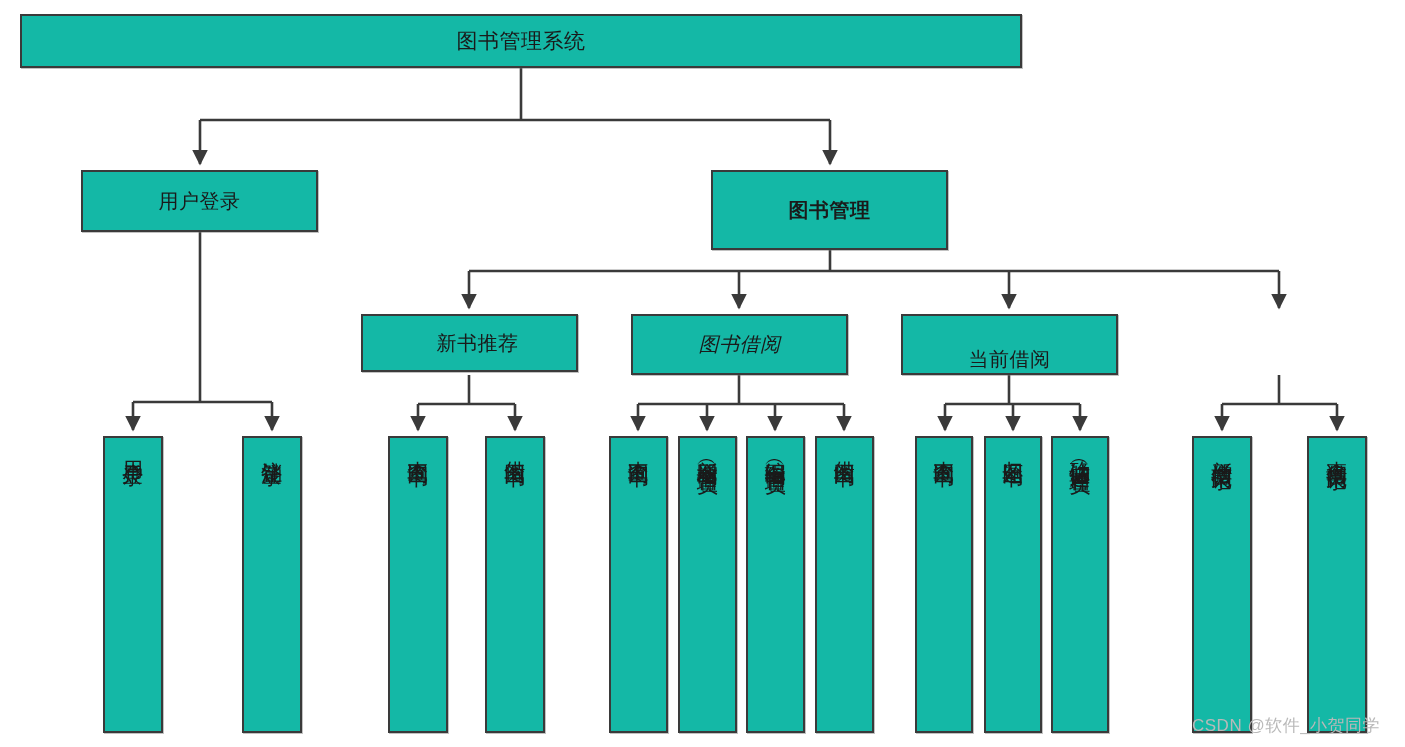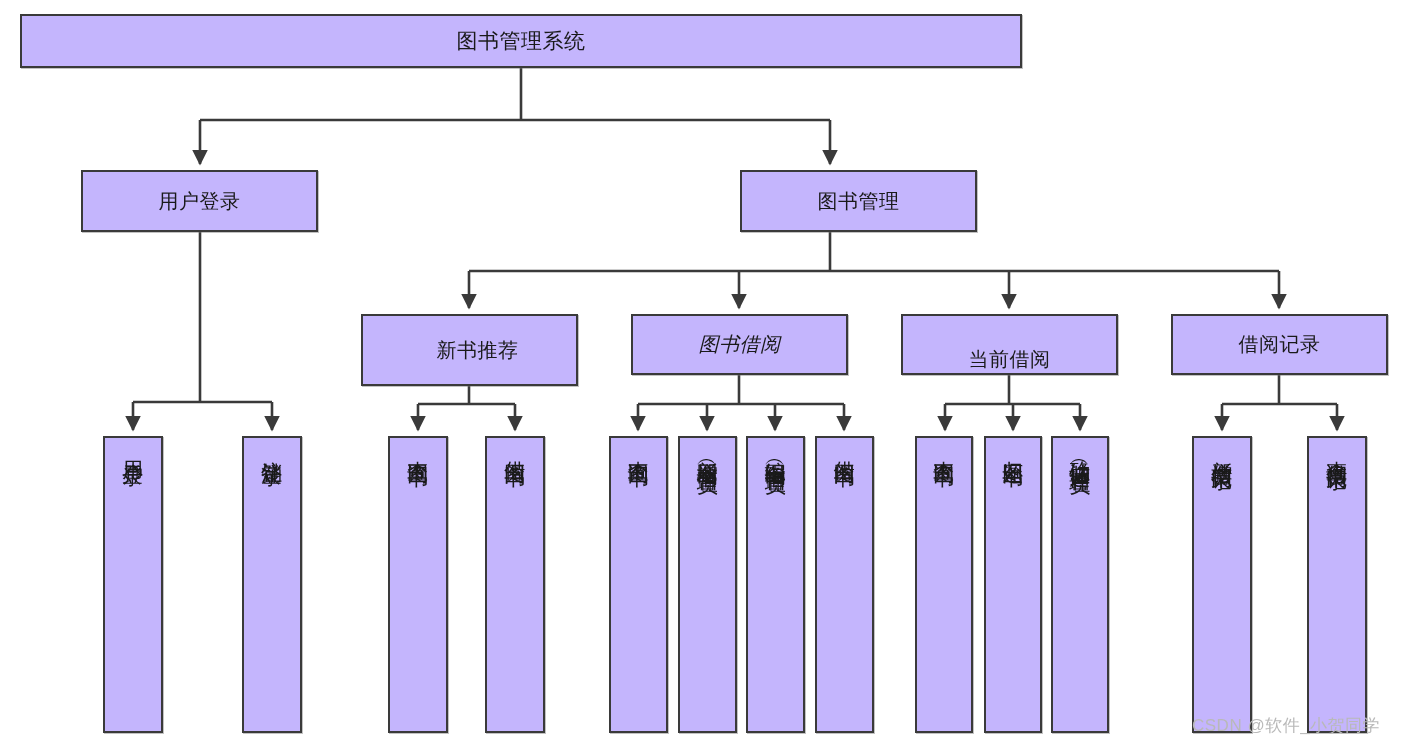--- a/index.html
+++ b/index.html
@@ -22,21 +22,21 @@
     left: 0;
     top: 0;
     width: 1405px;
     height: 747px;
     pointer-events: none;
   }
   .node {
     position: absolute;
     box-sizing: border-box;
     border: 2px solid #3a3a3a;
-    background: #c4b5fd;
+    background: #14b8a6;
     display: flex;
     align-items: center;
     justify-content: center;
     color: #1a1a1a;
     box-shadow: 1px 1px 0 rgba(120,120,120,0.45);
   }
   .node .label {
     display: block;
     text-align: center;
     letter-spacing: 0.5px;
@@ -122,35 +122,32 @@
     </g>
   </svg>
 
   <div class="node root" style="left:20px; top:14px; width:1002px; height:54px;">
     <span class="label">图书管理系统</span>
   </div>
 
   <div class="node lvl2" style="left:81px; top:170px; width:237px; height:62px;">
     <span class="label">用户登录</span>
   </div>
-  <div class="node lvl2" style="left:740px; top:170px; width:237px; height:62px;">
+  <div class="node lvl2" style="left:711px; top:170px; width:237px; height:80px;font-weight:bold;">
     <span class="label">图书管理</span>
   </div>
 
-  <div class="node lvl3" style="left:361px; top:314px; width:217px; height:72px;padding-left:16px;">
+  <div class="node lvl3" style="left:361px; top:314px; width:217px; height:58px;padding-left:16px;">
     <span class="label">新书推荐</span>
   </div>
   <div class="node lvl3" style="left:631px; top:314px; width:217px; height:61px;font-style:italic;">
     <span class="label">图书借阅</span>
   </div>
   <div class="node lvl3" style="left:901px; top:314px; width:217px; height:61px;align-items:flex-end;">
     <span class="label">当前借阅</span>
-  </div>
-  <div class="node lvl3" style="left:1171px; top:314px; width:217px; height:61px;">
-    <span class="label">借阅记录</span>
   </div>
 
   <div class="node leaf" style="left:103px; top:436px; width:60px; height:297px;">
     <span class="label">用户登录</span>
   </div>
   <div class="node leaf" style="left:242px; top:436px; width:60px; height:297px;">
     <span class="label">注销登录</span>
   </div>
 
   <div class="node leaf" style="left:388px; top:436px; width:60px; height:297px;">

